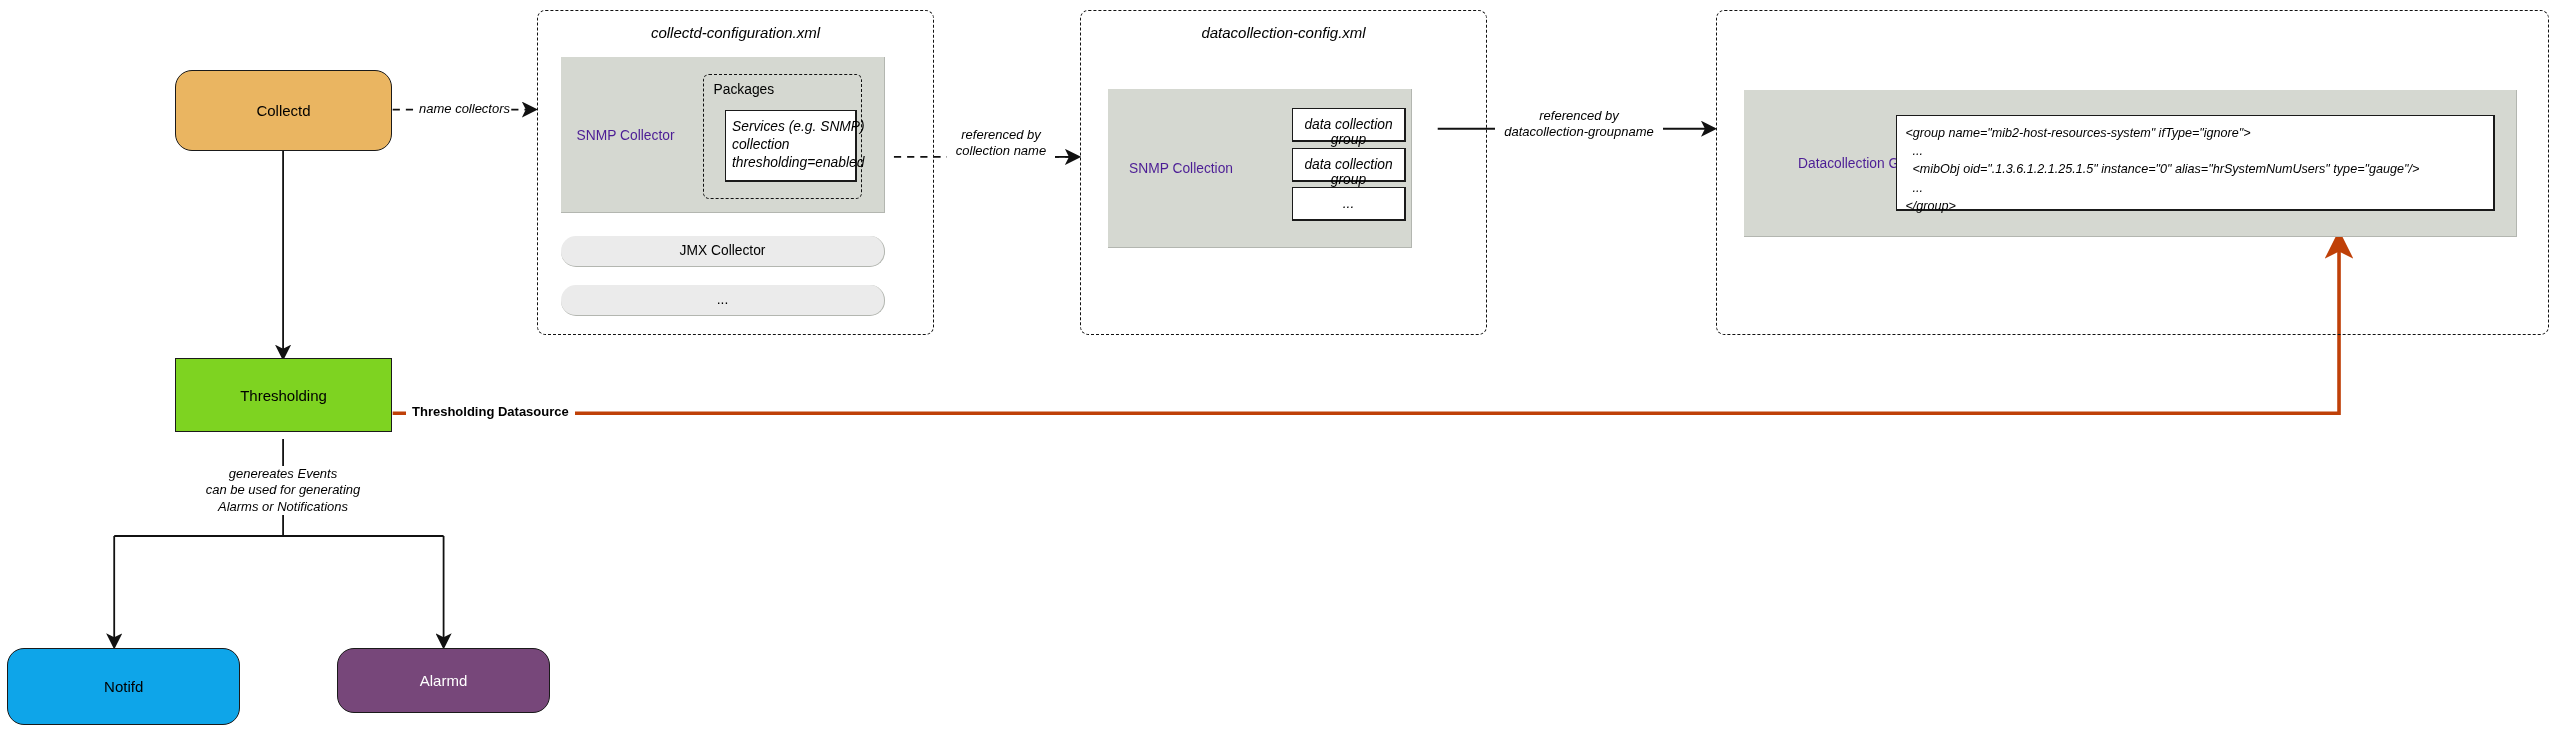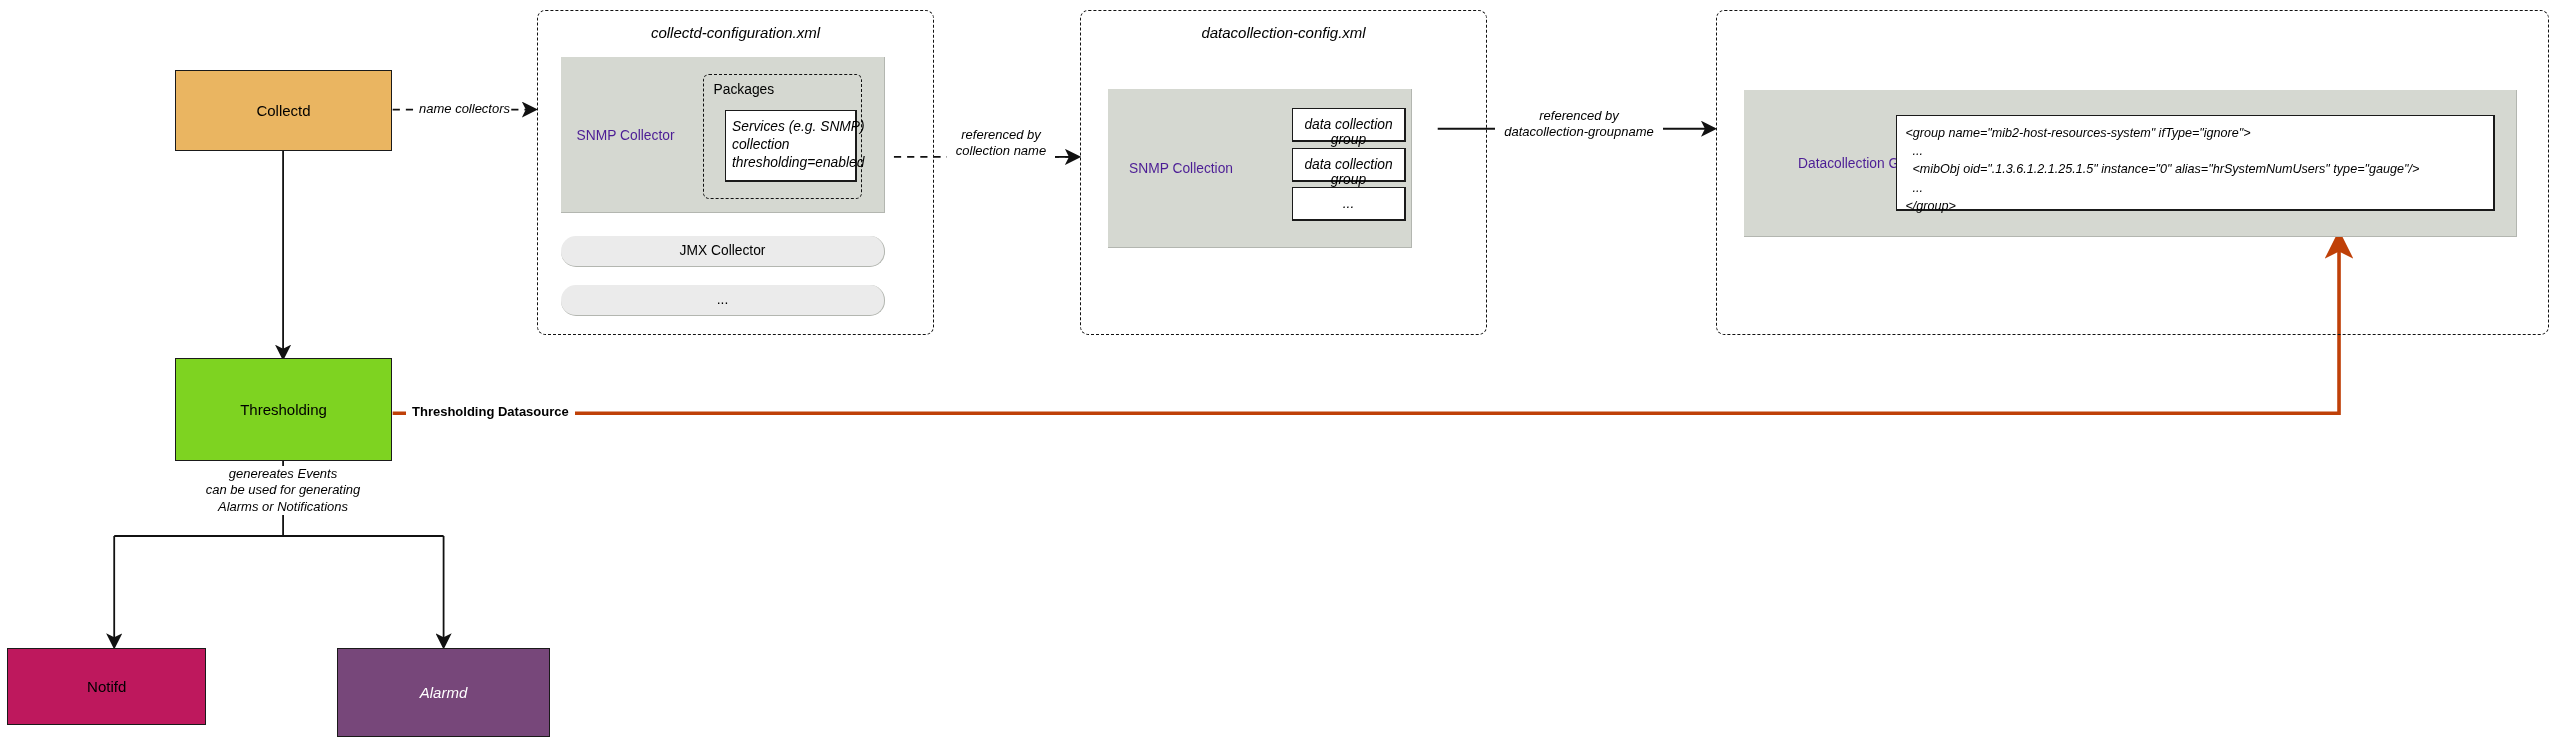--- a/index.html
+++ b/index.html
@@ -22,21 +22,21 @@
     box-sizing: border-box;
     display: flex;
     align-items: center;
     justify-content: center;
     text-align: center;
     color: #000000;
   }
   
   .rounded-node {
     border: 1.8px solid #1a1a1a;
-    border-radius: 0;
+    border-radius: 17px;
     font-size: 15px;
   }
   
   .square-node {
     border: 1.8px solid #1a1a1a;
     font-size: 15px;
   }
   
   .file-container {
     position: absolute;
@@ -188,29 +188,29 @@
     <line x1="190" y1="895" x2="190" y2="1080" stroke="#111111" stroke-width="3" marker-end="url(#arrow-black)"></line>
     <line x1="740" y1="895" x2="740" y2="1080" stroke="#111111" stroke-width="3" marker-end="url(#arrow-black)"></line>
 
     <polyline points="655,690 3905,690 3905,392" fill="none" stroke="#bf4008" stroke-width="6" marker-end="url(#arrow-orange)"></polyline>
   </svg>
 
   <div class="node rounded-node" style="left:175px; top:70px; width:217px; height:81px; background:#eab561;">
     <span>Collectd</span>
   </div>
 
-  <div class="node square-node" style="left:175px; top:358px; width:217px; height:103px; background:#7ed321;">
+  <div class="node square-node" style="left:175px; top:358px; width:217px; height:74px; background:#7ed321;">
     <span>Thresholding</span>
   </div>
 
-  <div class="node rounded-node" style="left:7.2px; top:648px; width:199px; height:77px; background:#be185d;">
+  <div class="node rounded-node" style="left:7.2px; top:648px; width:233px; height:77px; background:#0ea5e9;">
     <span>Notifd</span>
   </div>
 
-  <div class="node rounded-node" style="left:337px; top:648px; width:213px; height:89px; background:#77477a; color:#ffffff;font-style:italic;">
+  <div class="node rounded-node" style="left:337px; top:648px; width:213px; height:65px; background:#77477a; color:#ffffff;">
     <span>Alarmd</span>
   </div>
 
   <div class="edge-label" style="left:419px; top:101px; width:90px;">name collectors</div>
 
   <div class="edge-label" style="left:947px; top:127px; width:108px;">referenced by
 collection name</div>
 
   <div class="edge-label" style="left:1495px; top:108px; width:168px;">referenced by
 datacollection-groupname</div>

